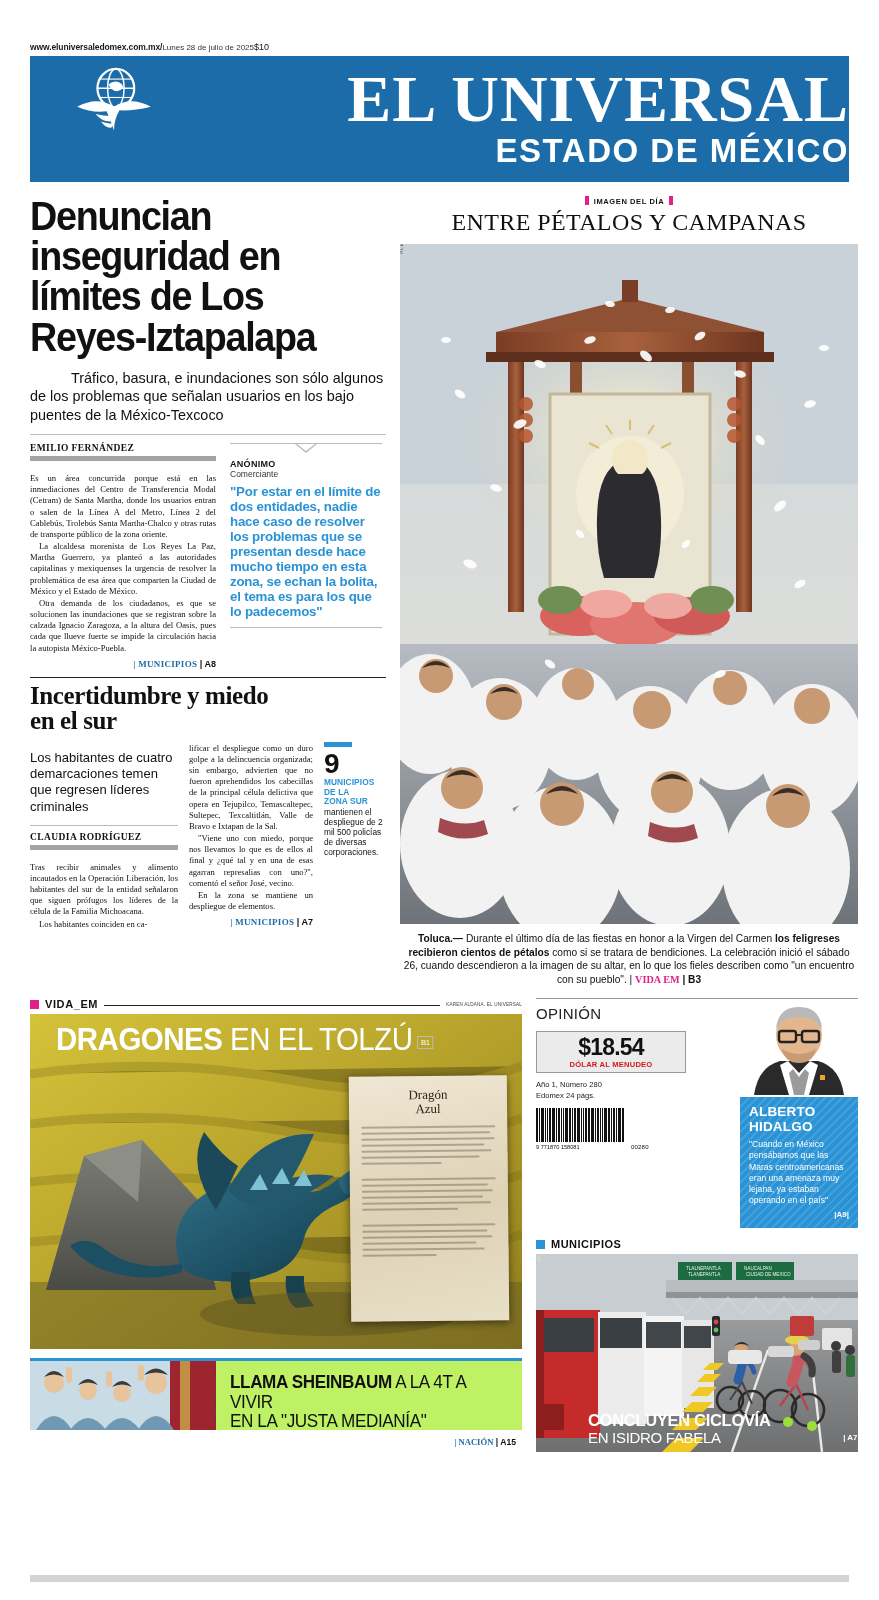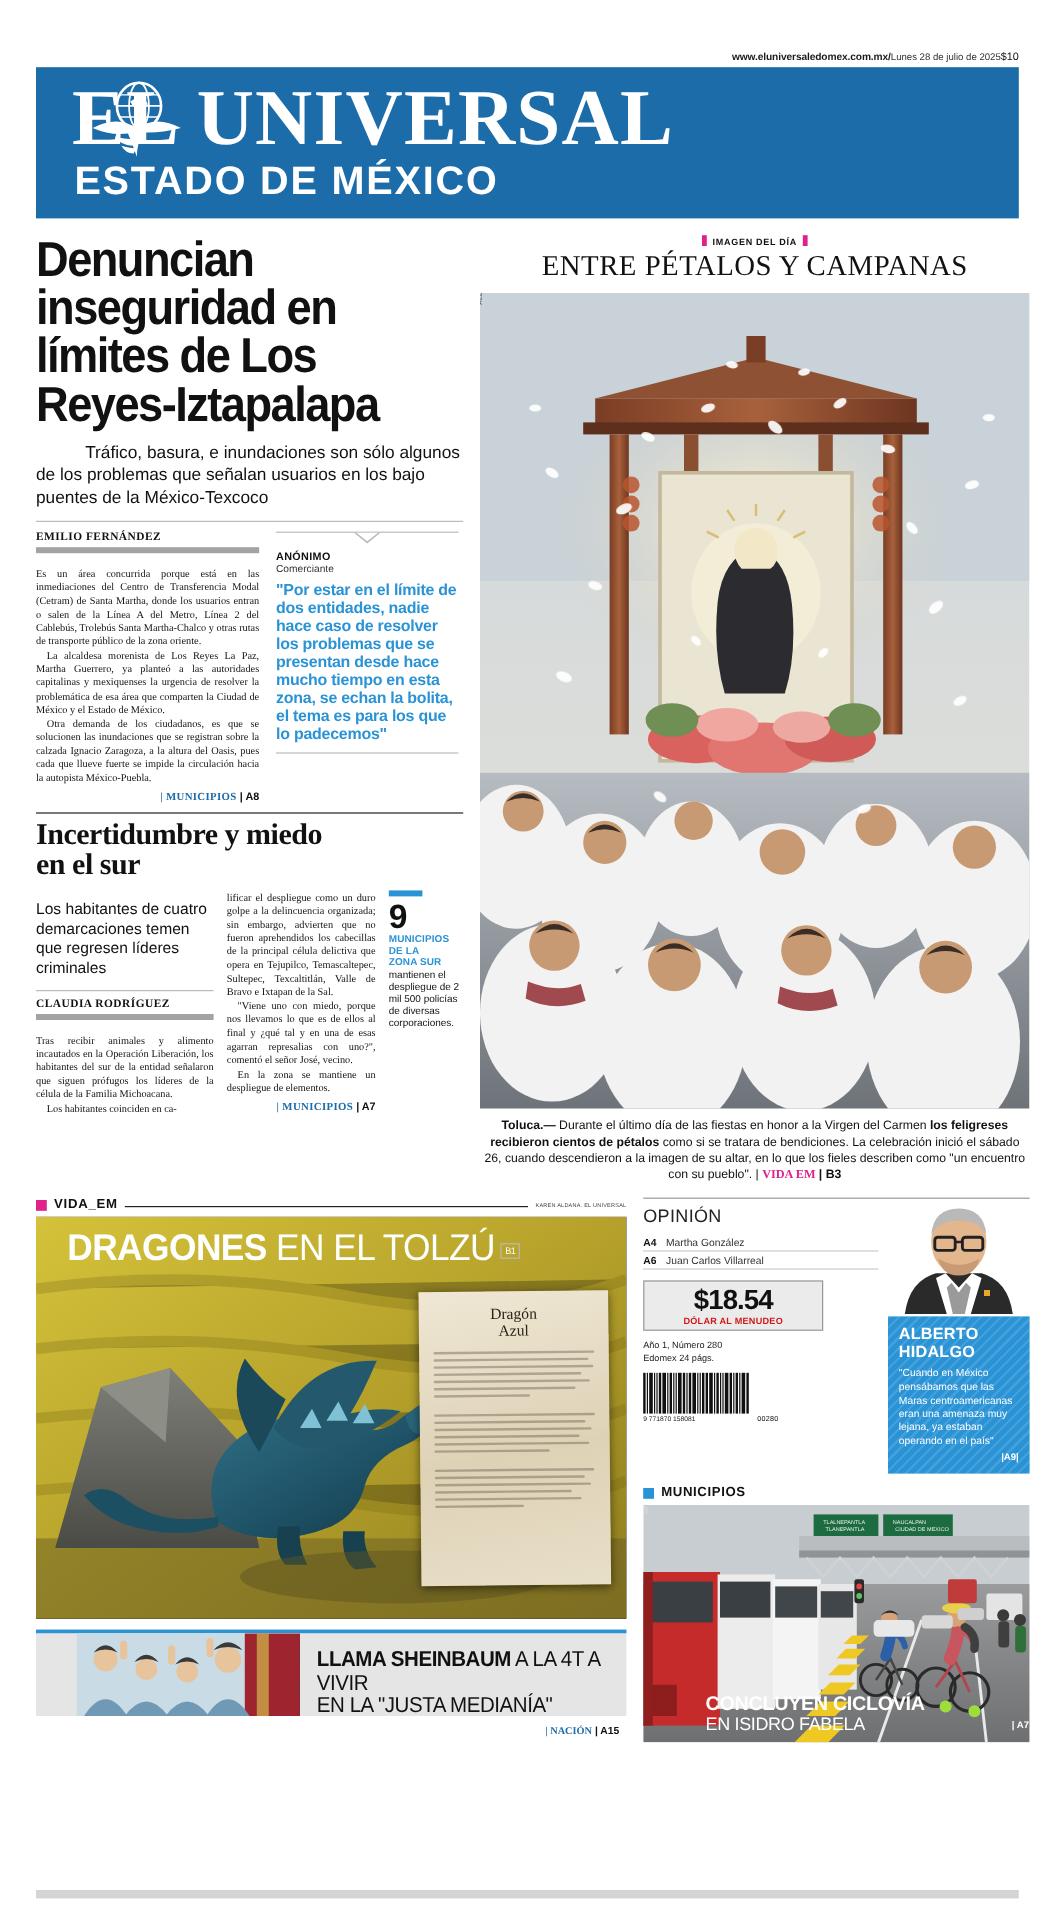--- a/index.html
+++ b/index.html
@@ -7,33 +7,33 @@
     width: 879px; height: 1600px;
     background: #ffffff;
     font-family: "Liberation Sans", sans-serif;
     color: #111;
     overflow: hidden;
   }
   .page { width: 879px; height: 1600px; position: relative; background:#fff; padding: 0 30px; }
 
   
   .topbar {
-    display: flex; align-items: flex-end; justify-content: flex-end;
+    display: flex; align-items: flex-end; justify-content: flex-start;
     height: 22px; padding-top: 52px; font-size: 8.5px;
   }
   .topbar .url { font-weight: bold; color: #1a1a1a; letter-spacing:-0.1px;}
   .topbar .date { font-size: 8px; color:#333; }
   .topbar .price { font-weight: normal; font-size: 9px; }
 
   
   .masthead {
     margin-top: 4px;
     background: #1b6ca8;
     height: 126px;
-    display: flex; flex-direction: column; align-items: flex-start; justify-content: center;
+    display: flex; flex-direction: column; align-items: flex-end; justify-content: center;
     position: relative;
   }
   .eagle-logo { width: 92px; height: 74px; position:absolute; left: 38px; top: 10px;}
   .mast-title {
     font-family: "Liberation Serif", serif;
     font-weight: bold; color:#fff; font-size: 66px;
     letter-spacing: 1px; line-height: 0.95; margin-left: 30px;
   }
   .mast-sub {
     font-family:"Liberation Sans", sans-serif;
@@ -151,21 +151,21 @@
     position:absolute; right: 14px; top: 62px; width: 158px; height: 245px;
     background: linear-gradient(170deg,#efe7d4,#ded2b6 55%,#e8dfc8);
     box-shadow: 0 2px 8px rgba(0,0,0,.55);
     padding: 12px 12px; transform: rotate(-0.6deg);
   }
   .scroll-card h4 { font-family:"Liberation Serif",serif; font-size:13px; text-align:center; color:#2b2418; font-weight:normal; line-height:1.1;}
   .scroll-lines { margin-top:9px;}
   .scroll-lines i { display:block; height:2px; background:#6b6252; opacity:.45; margin-bottom:4px; border-radius:1px;}
 
   
-  .shein { margin-top:9px; border-top:3px solid #2a93d5; display:flex; height: 72px; background:#e5e5e5;padding-left:34px; }
+  .shein { margin-top:9px; border-top:3px solid #2a93d5; display:flex; height: 72px; background:#bef264; }
   .shein-photo { width: 186px; position:relative; overflow:hidden; background:#cfd9dd;}
   .shein-credit{ position:absolute; right:2px; top:4px; transform:rotate(-90deg); transform-origin: right top;
      font-size:4.4px; color:#444; white-space:nowrap;}
   .shein-txt { flex:1; padding: 12px 6px 0 14px;}
   .shein-h { font-size:18px; letter-spacing:-0.4px; line-height:1.07; transform:scaleX(.95); transform-origin:left;}
   .shein-h b{font-weight:bold;}
   .shein-tag { text-align:right; font-size:8.6px; font-weight:bold; margin-top:6px;}
   .shein-tag .sec { color:#1b6ca8; font-family:"Liberation Serif",serif;}
 
   
@@ -604,30 +604,20 @@
           </div>
         </div>
       </div>
     </div>
 
     <div class="br">
       <div class="op-rule"></div>
       <div class="op-wrap">
         <div class="op-left">
           <div class="op-title">OPINIÓN</div>
-          <div class="op-list">
-            <div class="op-item">
-              <span class="pg">A4</span>
-              <span class="nm">Martha González</span>
-            </div>
-            <div class="op-item">
-              <span class="pg">A6</span>
-              <span class="nm">Juan Carlos Villarreal</span>
-            </div>
-          </div>
 
           <div class="dollar-box">
             <div class="amt">$18.54</div>
             <div class="lab">DÓLAR AL MENUDEO</div>
           </div>
 
           <div class="issue">
             <span>Año 1, Número 280</span><br>
             <span>Edomex 24 págs.</span>
           </div>

